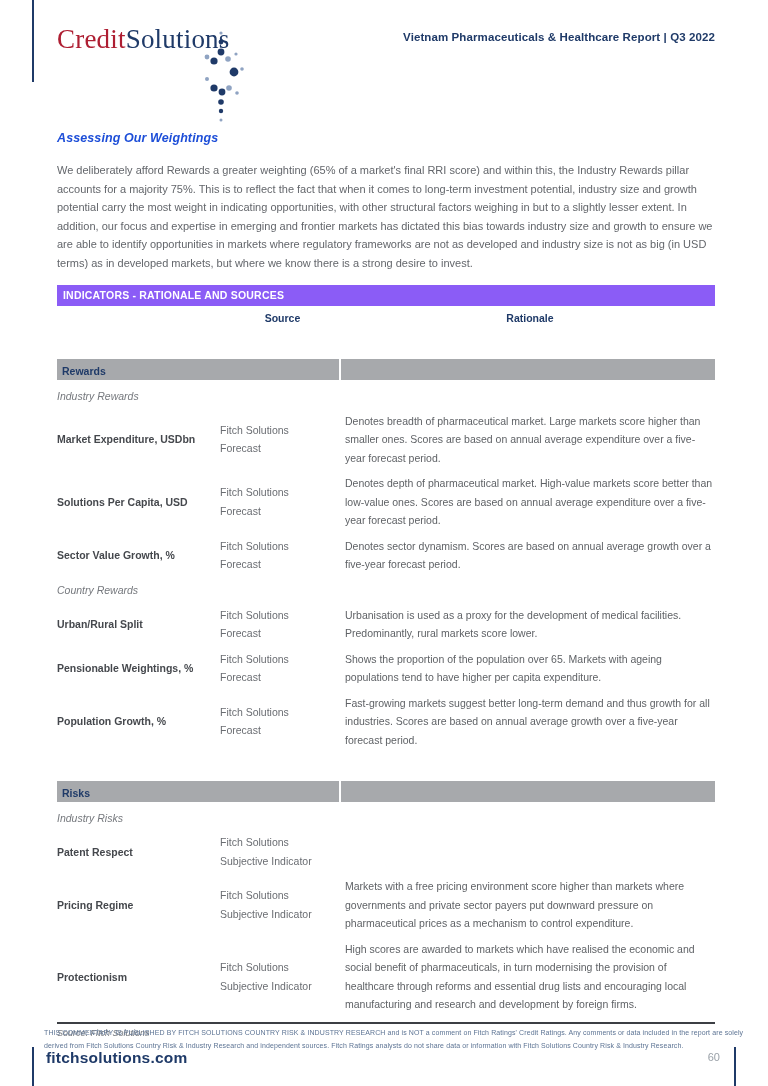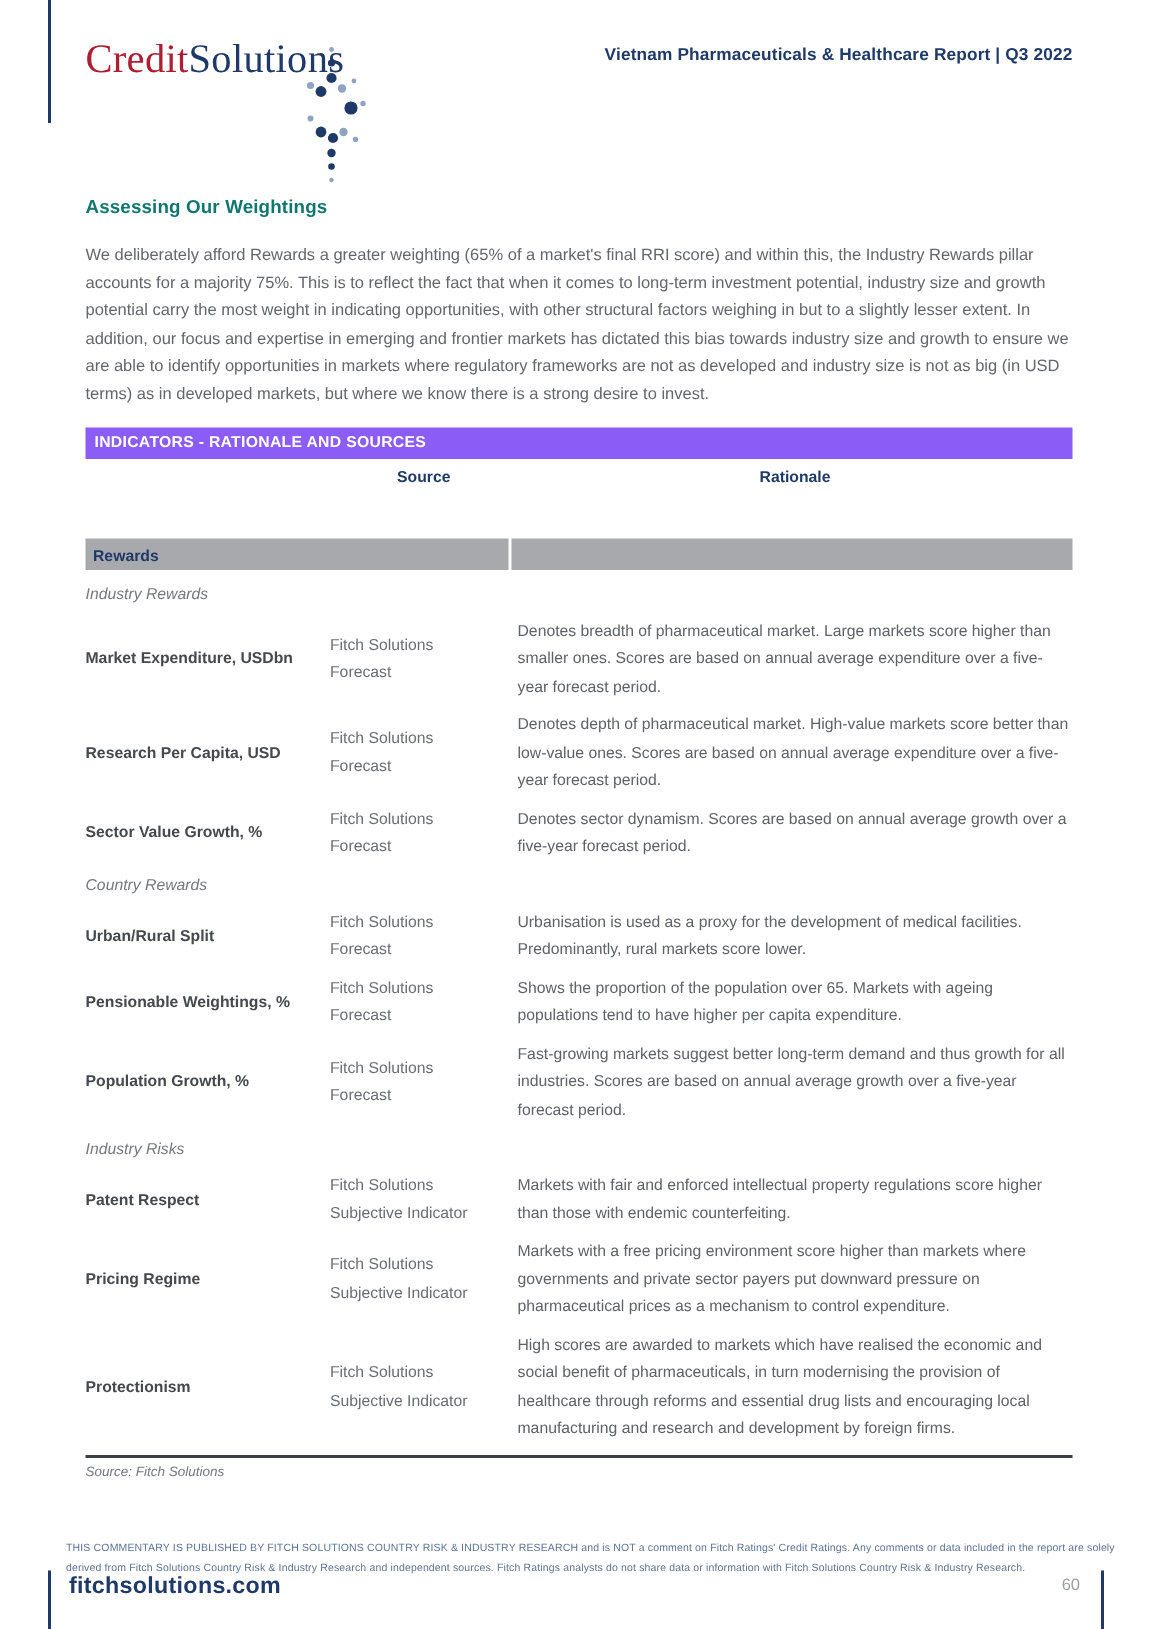--- a/index.html
+++ b/index.html
@@ -25,21 +25,21 @@
   .logo .solutions { color: #1f3a68; }
   .logo-dots { position: absolute; left: 140px; top: 6px; }
   .report-title {
     position: absolute; right: 0; top: 31px;
     font-size: 11.5px; font-weight: 700; color: #1f3a68;
     text-align: right; letter-spacing: 0.1px;
   }
 
   
   .main { position: absolute; left: 57px; top: 131px; width: 658px; }
-  .heading { font-size: 12.5px; font-weight: 700; color: #0f766e; letter-spacing: 0.1px; }
+  .heading { font-size: 12.5px; font-weight: 700; color: #1d4ed8; letter-spacing: 0.1px; font-style: italic; }
   .body-text {
     margin-top: 16px; font-size: 11px; line-height: 18.5px; color: #63666b;
   }
 
   
   .itable { margin-top: 13px; width: 658px; }
   .t-title {
     height: 21px; line-height: 21px; background: #8b5cf6; color: #ffffff;
     font-size: 10.5px; font-weight: 700; padding-left: 6px; letter-spacing: 0.2px;
   }
@@ -140,21 +140,21 @@
 
       <div class="row sub">Industry Rewards</div>
 
       <div class="row ind">
         <div class="c1">Market Expenditure, USDbn</div>
         <div class="c2">Fitch Solutions Forecast</div>
         <div class="c3">Denotes breadth of pharmaceutical market. Large markets score higher than smaller ones. Scores are based on annual average expenditure over a five-year forecast period.</div>
       </div>
 
       <div class="row ind">
-        <div class="c1">Research Per Capita, USD</div>
+        <div class="c1">Solutions Per Capita, USD</div>
         <div class="c2">Fitch Solutions Forecast</div>
         <div class="c3">Denotes depth of pharmaceutical market. High-value markets score better than low-value ones. Scores are based on annual average expenditure over a five-year forecast period.</div>
       </div>
 
       <div class="row ind">
         <div class="c1">Sector Value Growth, %</div>
         <div class="c2">Fitch Solutions Forecast</div>
         <div class="c3">Denotes sector dynamism. Scores are based on annual average growth over a five-year forecast period.</div>
       </div>
 
@@ -171,27 +171,30 @@
         <div class="c2">Fitch Solutions Forecast</div>
         <div class="c3">Shows the proportion of the population over 65. Markets with ageing populations tend to have higher per capita expenditure.</div>
       </div>
 
       <div class="row ind">
         <div class="c1">Population Growth, %</div>
         <div class="c2">Fitch Solutions Forecast</div>
         <div class="c3">Fast-growing markets suggest better long-term demand and thus growth for all industries. Scores are based on annual average growth over a five-year forecast period.</div>
       </div>
 
+      <div class="row sec">
+        <div class="cell"><span>Risks</span></div>
+        <div class="cell"></div>
+      </div>
 
       <div class="row sub">Industry Risks</div>
 
       <div class="row ind">
         <div class="c1">Patent Respect</div>
         <div class="c2">Fitch Solutions Subjective Indicator</div>
-        <div class="c3">Markets with fair and enforced intellectual property regulations score higher than those with endemic counterfeiting.</div>
       </div>
 
       <div class="row ind">
         <div class="c1">Pricing Regime</div>
         <div class="c2">Fitch Solutions Subjective Indicator</div>
         <div class="c3">Markets with a free pricing environment score higher than markets where governments and private sector payers put downward pressure on pharmaceutical prices as a mechanism to control expenditure.</div>
       </div>
 
       <div class="row ind">
         <div class="c1">Protectionism</div>

